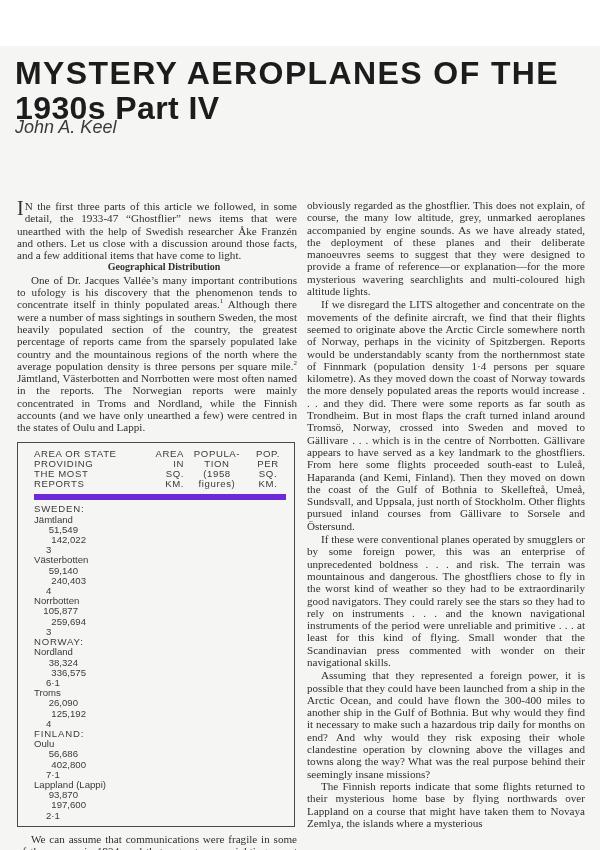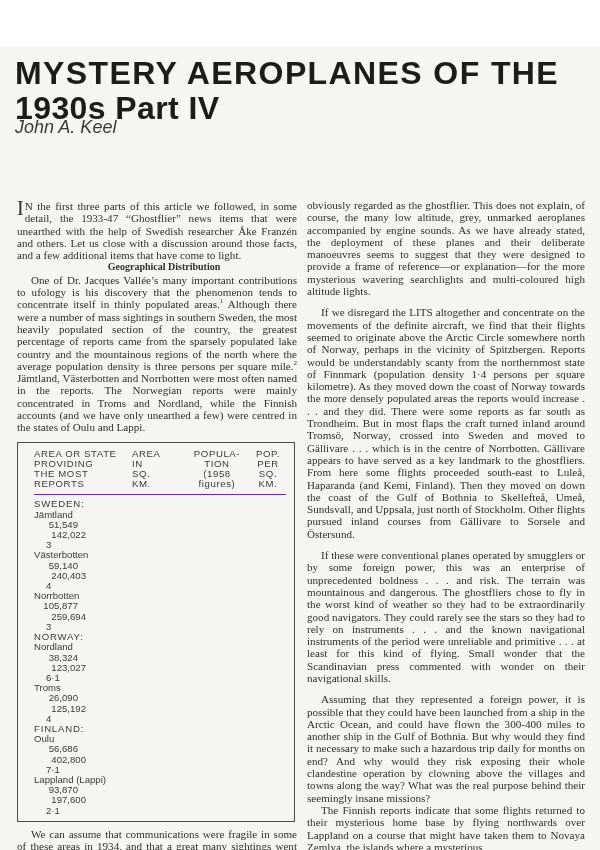--- a/index.html
+++ b/index.html
@@ -24,35 +24,35 @@
     font-size:18px; color:#3a3a3a; margin:0;
   }
   .col {
     position:absolute; top:200px; width:280px;
     font-size:11.1px; line-height:12.3px; text-align:justify; color:#2f2f2f;
   }
   .col.left { left:17px; }
   .col.right { left:307px; width:278px; top:199px; }
   .col p { margin:0; text-indent:14px; }
   .col p.noindent { text-indent:0; }
-  .col p.gap { margin-top:9px; }
+  .col p.gap { margin-top:1px; }
   .dropcap { font-size:20px; line-height:10px; float:left; margin:3px 1px 0 0; font-family:"Liberation Serif", serif; }
   .sub-heading {
     text-align:center; font-weight:bold; font-size:10px; margin:7px 0 3px 0; text-indent:0;
   }
   sup { font-size:7px; line-height:0; }
   .table-box {
     border:1.5px solid #4a4a4a; margin:8px 2px 6px 0; padding:6px 8px 5px 16px;
     font-family:"Liberation Sans", sans-serif; font-size:9.6px; line-height:10.2px; color:#3a3a3a;
     text-align:left;
   }
-  .thead { display:flex; border-bottom:1px solid #6d28d9; padding-bottom:5px; margin-bottom:4px; letter-spacing:0.6px; }
+  .thead { display:flex; border-bottom:6px solid #6d28d9; padding-bottom:5px; margin-bottom:4px; letter-spacing:0.6px; }
   .thead div { white-space:pre-line; }
   .c1 { width:98px; }
-  .c2 { width:52px; text-align:left; }
+  .c2 { width:52px; text-align:right; }
   .c3 { width:66px; text-align:center; }
   .c4 { width:36px; text-align:center; }
   .trow { display:flex;flex-direction:column; }
   .trow .c2, .trow .c3 { text-align:right; padding-right:8px; box-sizing:border-box; }
   .trow .c3 { padding-right:14px;text-align:right; }
   .trow .c4 { text-align:left; padding-left:12px; box-sizing:border-box; }
   .group { letter-spacing:0.8px; }
   em { font-style:italic; }
 </style>
 </head>
@@ -111,21 +111,21 @@
         <div class="c1">Norrbotten</div>
         <div class="c2">105,877</div>
         <div class="c3">259,694</div>
         <div class="c4">3</div>
       </div>
 
     <div class="group">NORWAY:</div>
     <div class="trow">
         <div class="c1">Nordland</div>
         <div class="c2">38,324</div>
-        <div class="c3">123,027</div>
+        <div class="c3">336,575</div>
         <div class="c4">6·1</div>
       </div>
     <div class="trow">
         <div class="c1">Troms</div>
         <div class="c2">26,090</div>
         <div class="c3">125,192</div>
         <div class="c4">4</div>
       </div>
 
     <div class="group">FINLAND:</div>

